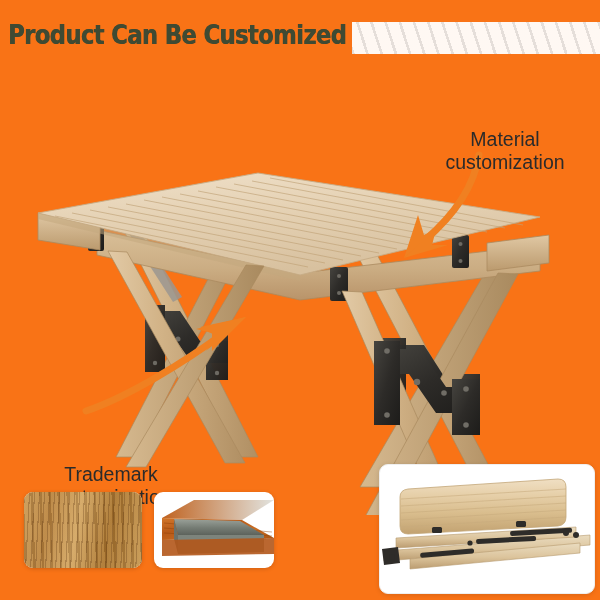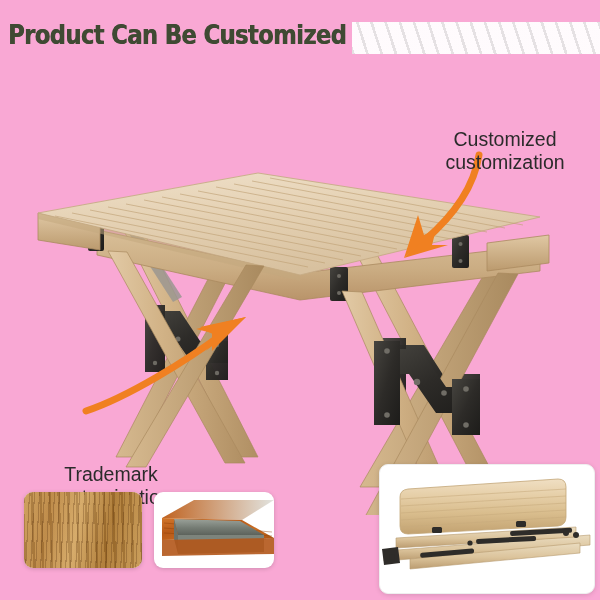--- a/index.html
+++ b/index.html
@@ -3,21 +3,21 @@
 <meta charset="utf-8">
 <style>
   html,body{margin:0;padding:0;}
   body{
     width:600px;height:600px;
     background:#ffffff;
     font-family:"Liberation Sans", sans-serif;
     overflow:hidden;
     position:relative;
   }
-  #stage{position:absolute;left:0;top:0;width:600px;height:600px;overflow:hidden;background:#f9a8d4;}
+  #stage{position:absolute;left:0;top:0;width:600px;height:600px;overflow:hidden;background:#f97316;}
 
   
   #header{position:absolute;left:0;top:18px;width:600px;height:46px;}
   #title{
     position:absolute;left:8px;top:0px;
     font-family:"DejaVu Sans Condensed","Liberation Sans",sans-serif;
     font-weight:900;
     font-size:27px;
     letter-spacing:-0.6px;
     color:#3f4a33;
@@ -229,21 +229,21 @@
 
       <g>
         <path d="M86,316 C128,302 186,266 224,238" stroke="#F08021" stroke-width="7" fill="none" stroke-linecap="round"></path>
         <path d="M246,222 L200,232 L218,242 L206,256 Z" fill="#F08021"></path>
         <path d="M246,222 L212,256 L212,238 L196,234 Z" fill="#F08021"></path>
       </g>
     </svg>
   </div>
 
   <div class="callout" id="cal-trade">
-    <div>Customized</div>
+    <div>Material</div>
     <div>customization</div>
   </div>
 
   <div class="callout" id="cal-mat">
     <div>Trademark</div>
     <div>customization</div>
   </div>
 
   <div id="swatches">
 

